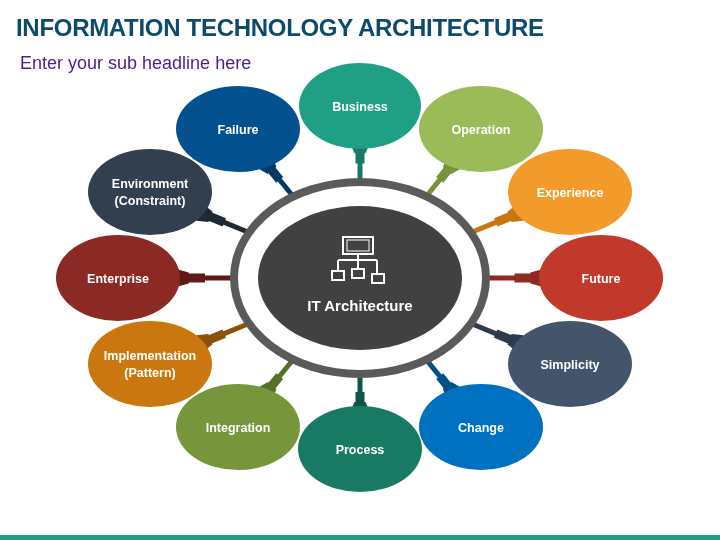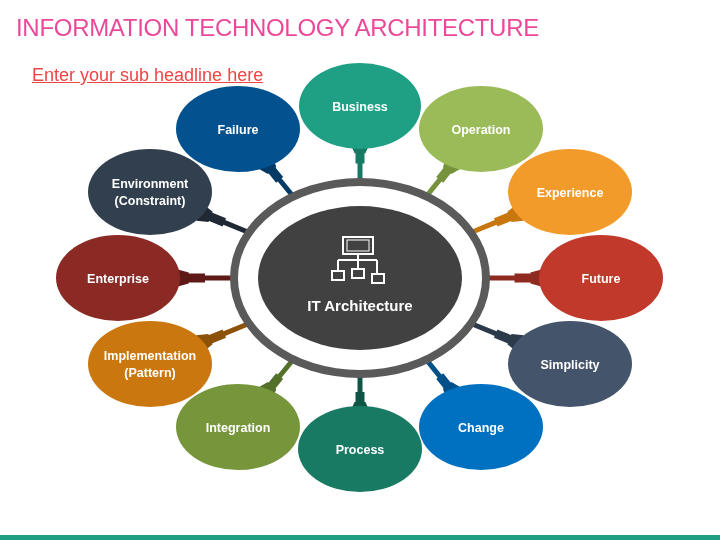--- a/index.html
+++ b/index.html
@@ -1,21 +1,21 @@
 <!DOCTYPE html>
 <html><head>
   <meta charset="utf-8">
   <style>
     html, body { margin: 0; padding: 0; background: #ffffff; }
     body { width: 720px; height: 540px; position: relative; overflow: hidden;
            font-family: "Liberation Sans", "DejaVu Sans", sans-serif; }
-    .title { position: absolute; left: 16px; top: 14px; font-size: 24px; font-weight: normal;
-             color: #ec4899; letter-spacing: -0.3px; margin: 0; white-space: nowrap; }
-    .subtitle { position: absolute; left: 16px; top: 49px; font-size: 18px; color: #ef4444;
-                margin: 16px; white-space: nowrap; text-decoration: underline; }
+    .title { position: absolute; left: 16px; top: 14px; font-size: 24px; font-weight: bold;
+             color: #0c4a6e; letter-spacing: -0.3px; margin: 0; white-space: nowrap; }
+    .subtitle { position: absolute; left: 16px; top: 49px; font-size: 18px; color: #4c1d95;
+                margin: 4px; white-space: nowrap; }
     #diagram { position: absolute; left: 0; top: 0; width: 720px; height: 540px; }
     .bottom-bar { position: absolute; left: 0; bottom: 0; width: 720px; height: 5px; background: #1f9e82; }
     .node-label { font-family: "Liberation Sans", "DejaVu Sans", sans-serif; font-size: 12.5px;
                   font-weight: bold; fill: #ffffff; text-anchor: middle; }
     .hub-label { font-family: "Liberation Sans", "DejaVu Sans", sans-serif; font-size: 15px;
                  font-weight: bold; fill: #ffffff; text-anchor: middle; }
   </style>
 </head>
 <body>
 

